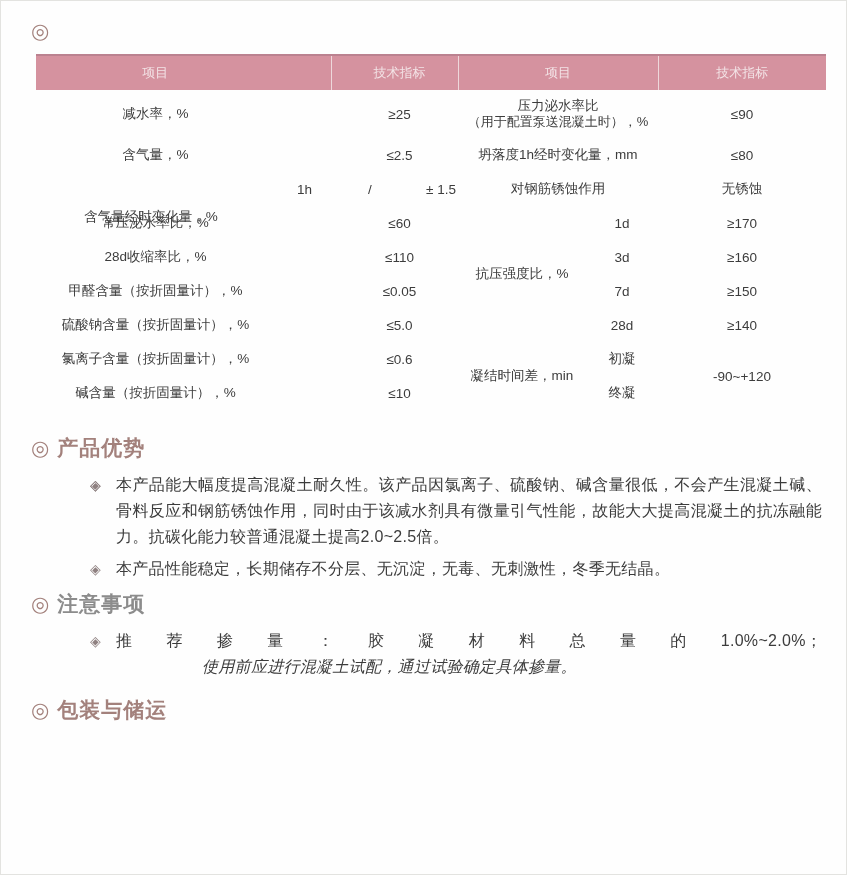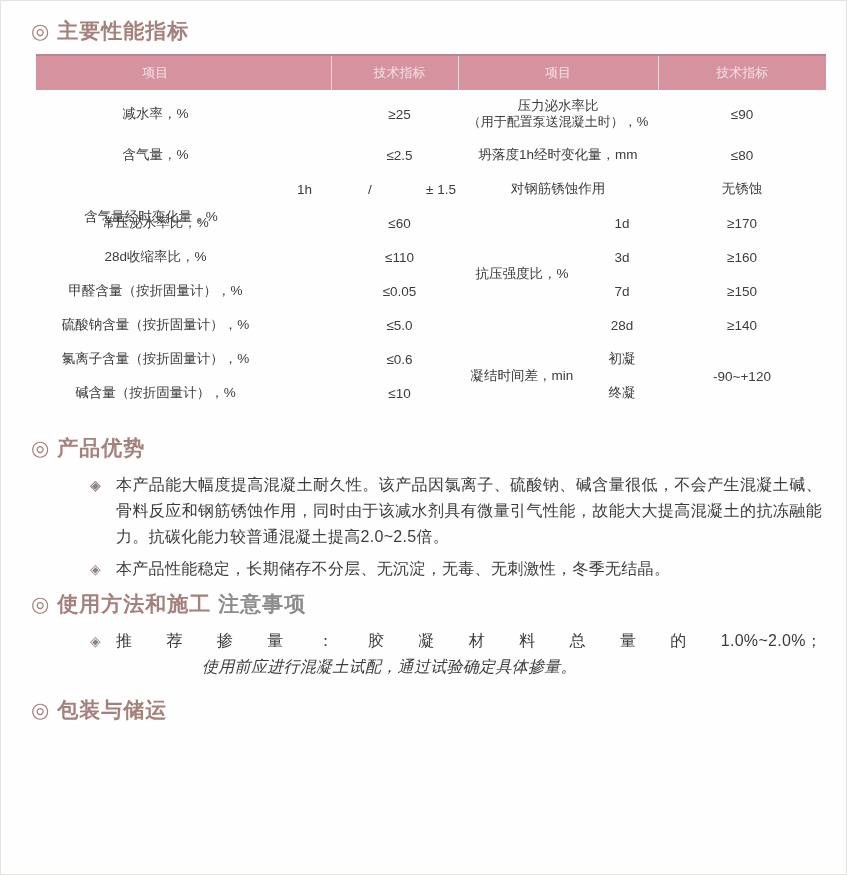--- a/index.html
+++ b/index.html
@@ -73,21 +73,20 @@
   .mt-pack{margin-top:16px;}
 </style>
 </head>
 <body>
 
 <div class="page">
 
 
   <div class="section-head">
     <span class="marker">◎</span>
-    <span>主要性能指标</span>
   </div>
 
   <table class="perf">
     <colgroup>
       <col style="width:295px">
         <col style="width:127px">
         <col style="width:128px">
         <col style="width:72px">
         <col style="width:168px">
     </colgroup>
@@ -179,21 +178,20 @@
       <span>本产品能大幅度提高混凝土耐久性。该产品因氯离子、硫酸钠、碱含量很低，不会产生混凝土碱、骨料反应和钢筋锈蚀作用，同时由于该减水剂具有微量引气性能，故能大大提高混凝土的抗冻融能力。抗碳化能力较普通混凝土提高2.0~2.5倍。</span>
     </li>
     <li>
       <span class="diamond">◈</span>
       <span>本产品性能稳定，长期储存不分层、无沉淀，无毒、无刺激性，冬季无结晶。</span>
     </li>
   </ul>
 
   <div class="section-head mt-usage">
     <span class="marker">◎</span>
-    <span>使用方法和施工</span>
     <span class="t2">注意事项</span>
   </div>
 
   <ul class="bullets">
     <li>
       <span class="diamond">◈</span>
       <span>推荐掺量：胶凝材料总量的1.0%~2.0%；</span>
       <span class="gap-note">使用前应进行混凝土试配，通过试验确定具体掺量。</span>
     </li>
   </ul>

